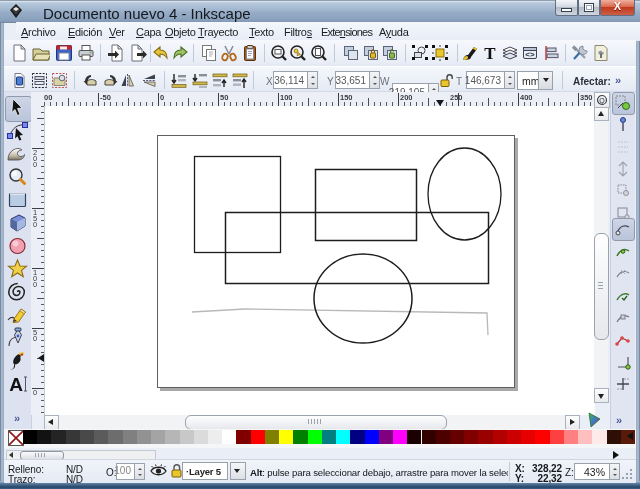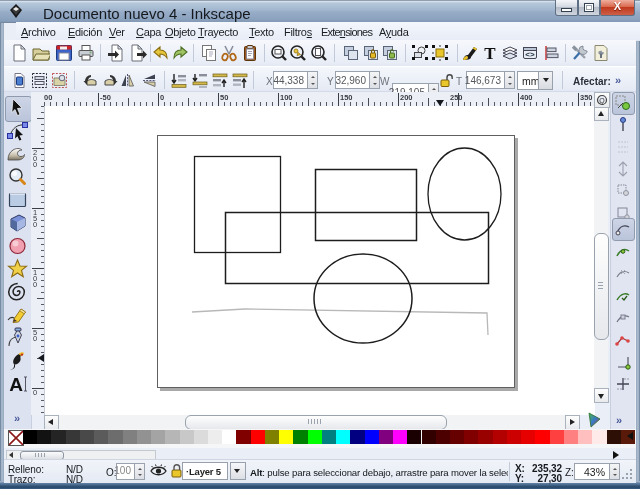--- a/index.html
+++ b/index.html
@@ -303,26 +303,26 @@
     </svg>
  <svg class="ticon2" style="left:227px" viewBox="0 0 17 17">
       <rect x="2" y="2" width="14" height="2.8" fill="#d4b84a" stroke="#6a5c18" stroke-width="0.7"></rect>
       <rect x="2" y="7" width="8" height="2.4" fill="#8a8f9a"></rect>
       <rect x="2" y="11.5" width="8" height="2.4" fill="#b0b5bf"></rect>
       <path d="M13 16 v-9 M11 10 l2 -3 2 3" fill="none" stroke="#222" stroke-width="1.4"></path>
     </svg>
  <div class="sep" style="left:249px"></div>
     <span class="lbl2" style="left:262px">X</span>
  <div class="spin" style="left:269px;top:4px;width:43px">
-      <span class="val">44,338</span>
+      <span class="val">36,114</span>
       <span class="ud"></span>
     </div>
  <span class="lbl2" style="left:323px">Y</span>
  <div class="spin" style="left:331px;top:4px;width:43px">
-      <span class="val">32,960</span>
+      <span class="val">33,651</span>
       <span class="ud"></span>
     </div>
  <span class="lbl2" style="left:376px">W</span>
  <div class="spin" style="left:388px;top:16px;width:45px">
       <span class="val">219,105</span>
       <span class="ud"></span>
     </div>
  <svg class="ticon2" style="left:435px;width:14px" viewBox="0 0 14 17">
       <rect x="2" y="8" width="8" height="6.5" rx="1" fill="#e8c62c" stroke="#7c5c08"></rect>
       <path d="M8 8 v-2.6 a2.6 2.6 0 0 1 5.2 0 V7" fill="none" stroke="#444" stroke-width="1.4"></path>
@@ -636,23 +636,23 @@
     <span style="position:absolute;left:3px;top:3px;font-size:9.5px;font-weight:bold;color:#222;letter-spacing:-0.2px">·Layer 5</span>
   </div>
   <div style="position:absolute;left:226px;top:2px;width:14px;height:16px;background:linear-gradient(180deg,#f6f7f9,#dcdfe4);border:1px solid #98a0ac">
       <span style="position:absolute;left:3px;top:6px;border-left:3.5px solid transparent;border-right:3.5px solid transparent;border-top:4.5px solid #222"></span>
     </div>
   <div style="position:absolute;left:246px;top:1px;width:258px;height:20px;overflow:hidden">
     <span style="position:absolute;left:0;top:6px;white-space:nowrap;font-size:9.6px;color:#15181d;letter-spacing:-0.15px"><b>Alt</b>: pulse para seleccionar debajo, arrastre para mover la selecci</span>
   </div>
   <div style="position:absolute;left:505px;top:2px;width:1px;height:19px;background:#c2cada"></div>
   <span class="st" style="left:511px;top:2.5px;font-weight:bold">X:</span>
-  <span class="st" style="left:522px;top:2.5px;font-weight:bold;width:36px;text-align:right;display:inline-block">235,32</span>
+  <span class="st" style="left:522px;top:2.5px;font-weight:bold;width:36px;text-align:right;display:inline-block">328,22</span>
   <span class="st" style="left:511px;top:12.5px;font-weight:bold">Y:</span>
-  <span class="st" style="left:522px;top:12.5px;font-weight:bold;width:36px;text-align:right;display:inline-block">27,30</span>
+  <span class="st" style="left:522px;top:12.5px;font-weight:bold;width:36px;text-align:right;display:inline-block">22,32</span>
   <span class="st" style="left:561px;top:7px">Z:</span>
   <div class="spin" style="left:570px;top:3px;width:44px;height:15px">
       <span style="position:absolute;left:9px;top:1.5px;font-size:10.5px;color:#222">43%</span>
       <span class="ud"></span>
     </div>
   <svg class="abs" style="right:3px;top:9px" width="11" height="11" viewBox="0 0 11 11">
       <g fill="#9aa2ae">
         <rect x="8" y="0" width="2" height="2"></rect>
         <rect x="8" y="4" width="2" height="2"></rect>
         <rect x="8" y="8" width="2" height="2"></rect>

